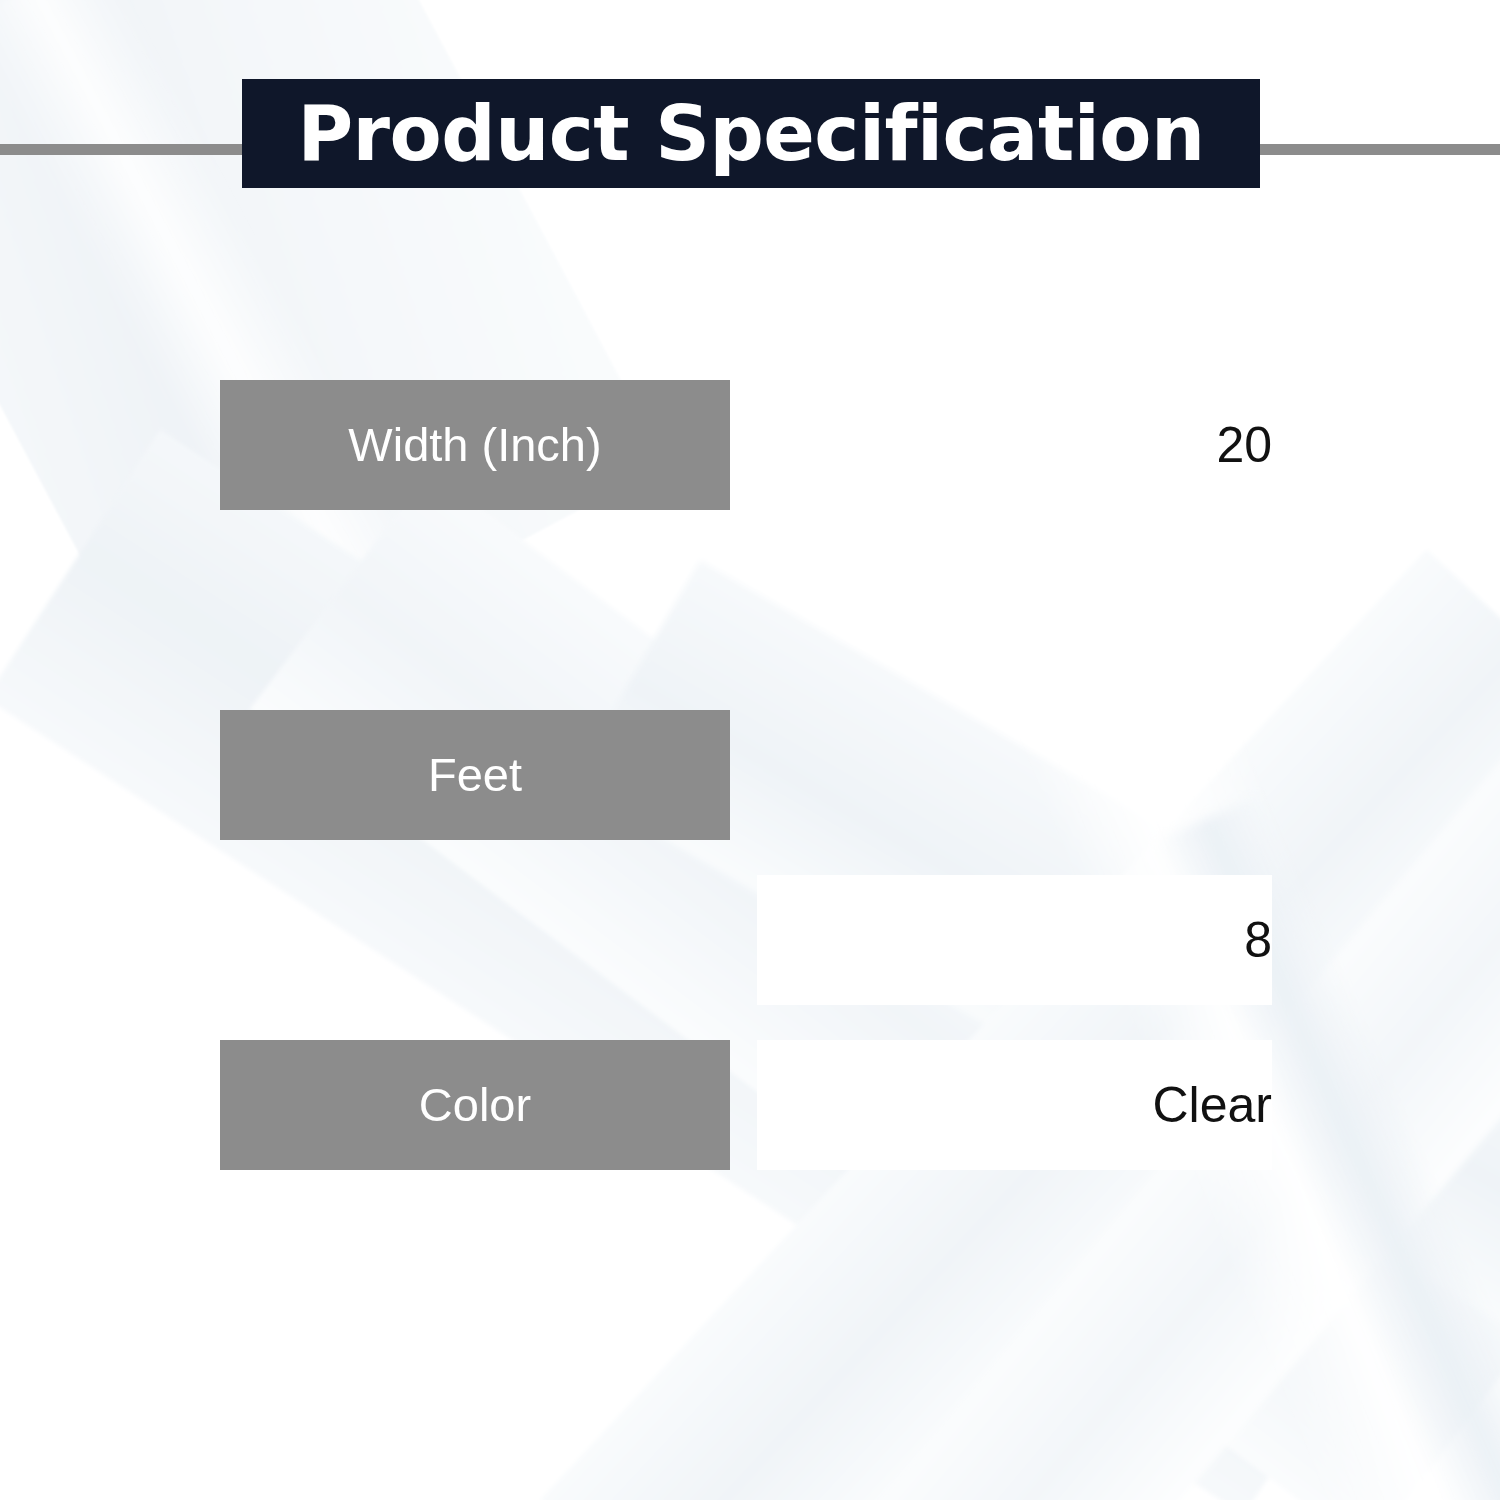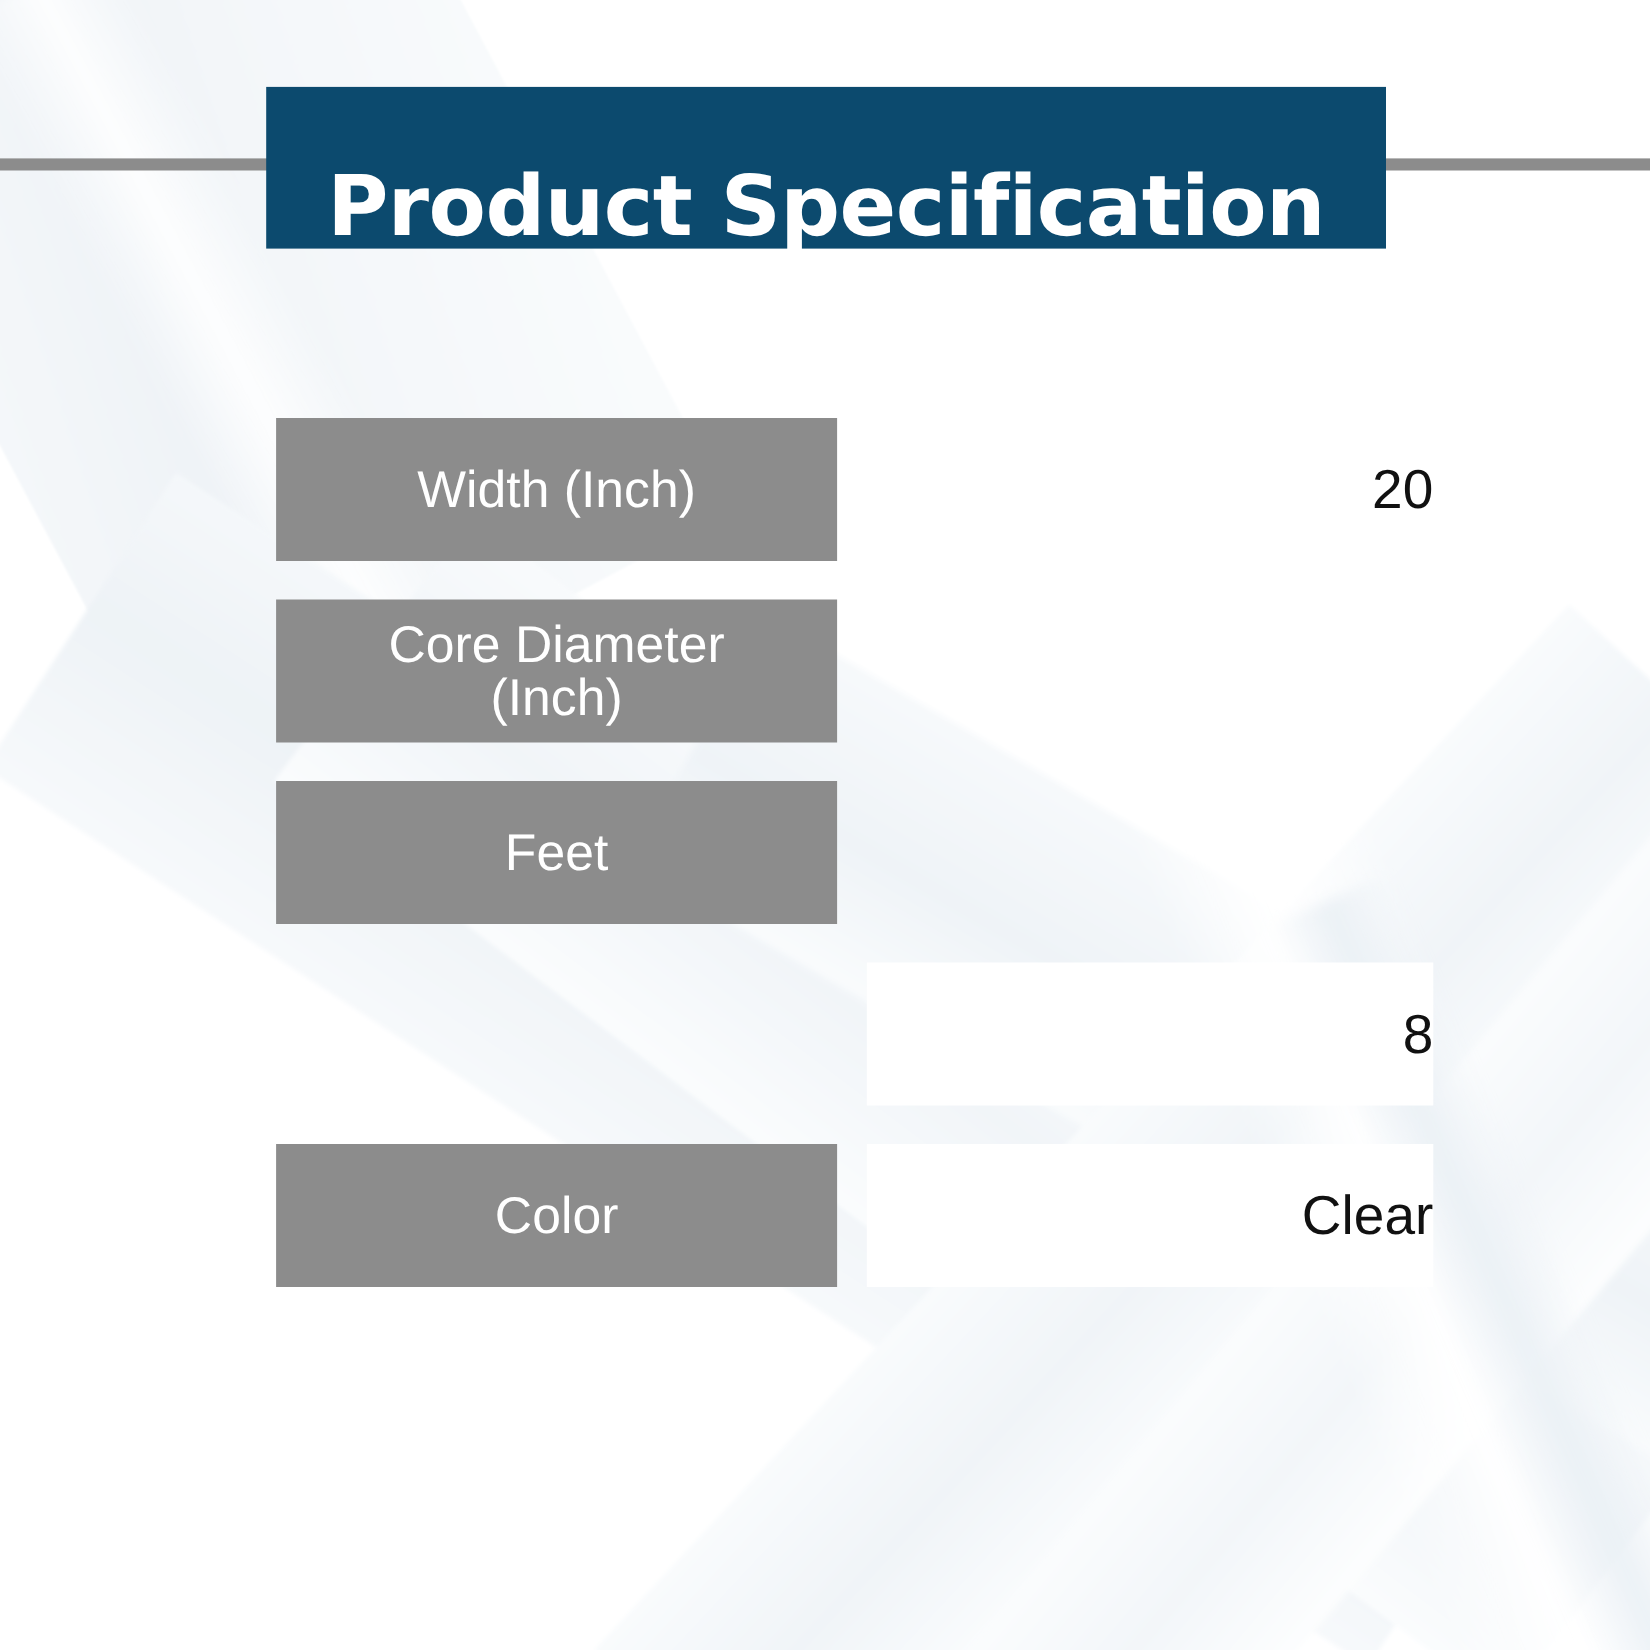--- a/index.html
+++ b/index.html
@@ -140,24 +140,24 @@
     top: 144px;
     width: 1500px;
     height: 11px;
     background: #8c8c8c;
   }
   .title-banner {
     position: absolute;
     left: 242px;
     top: 79px;
     width: 1018px;
-    height: 147px;
-    background: #0c4a6e;
+    height: 109px;
+    background: #0f172a;
     display: flex;
-    align-items: flex-end;
+    align-items: center;
     justify-content: center;
   }
   .title-text {
     color: #ffffff;
     font-size: 76px;
     font-weight: bold;
     letter-spacing: -0.5px;
     line-height: 1;
     white-space: nowrap;
     font-family: "DejaVu Sans", sans-serif;
@@ -167,21 +167,20 @@
   .spec-table {
     position: absolute;
     left: 0;
     top: 380px;
     width: 1500px;
   }
   .spec-row {
     position: relative;
     height: 130px;
     margin-bottom: 35px;
-    margin-left: 31px;
   }
   .spec-label {
     position: absolute;
     left: 220px;
     top: 0;
     width: 510px;
     height: 130px;
     background: #8c8c8c;
     display: flex;
     align-items: center;
@@ -244,24 +243,20 @@
       <div class="spec-label">
         <span class="spec-label-text">Width (Inch)</span>
       </div>
       <div class="spec-value">
         <span class="spec-value-text">20</span>
       </div>
     </div>
 
 
     <div class="spec-row">
-      <div class="spec-label">
-        <span class="spec-label-text">Core Diameter
-(Inch)</span>
-      </div>
     </div>
 
     <div class="spec-row">
       <div class="spec-label">
         <span class="spec-label-text">Feet</span>
       </div>
     </div>
 
     <div class="spec-row">
       <div class="spec-value">

